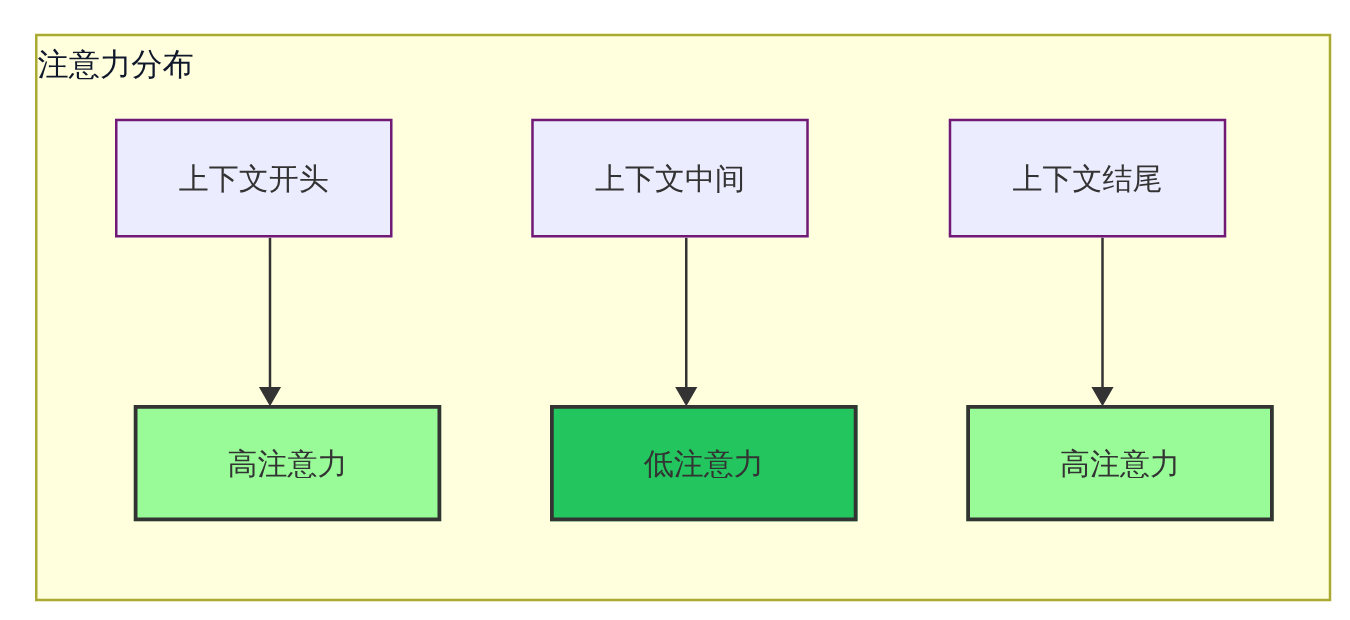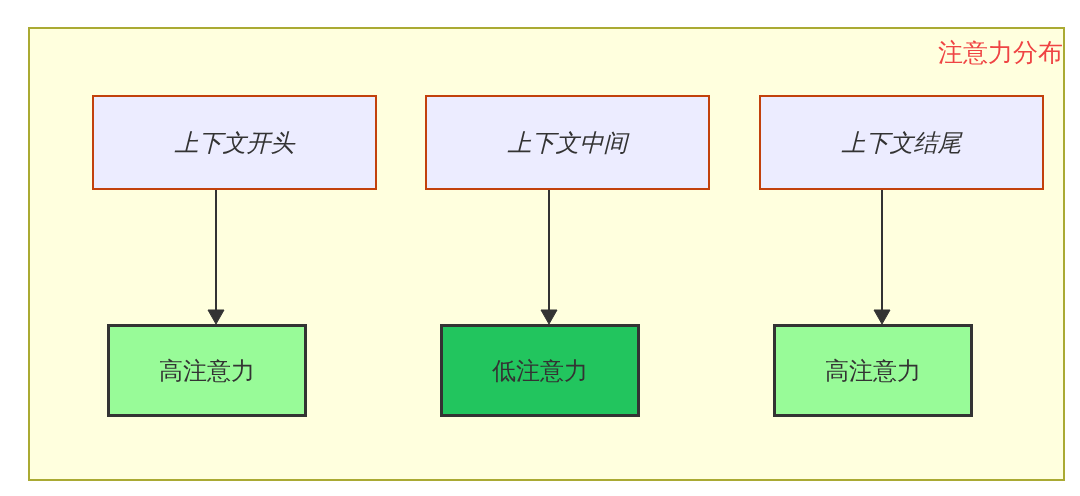--- a/index.html
+++ b/index.html
@@ -23,48 +23,47 @@
     height: 454px;
     box-sizing: border-box;
     background: #ffffde;
     border: 2px solid #aaaa33;
   }
   .cluster-title {
     position: absolute;
     left: 0;
     top: 8px;
     width: 100%;
-    text-align: right;
+    text-align: left;
     font-size: 25px;
-    color: #ef4444;
+    color: #0f172a;
     line-height: 1.2;
   }
   .node {
     position: absolute;
     box-sizing: border-box;
     display: flex;
     align-items: center;
     justify-content: center;
     font-size: 24px;
     color: #333333;
     text-align: center;
   }
   .node-top {
-    width: 285px;
+    width: 222px;
     height: 95px;
     top: 66px;
     background: #ececff;
-    border: 2px solid #c2410c;
-    font-style: italic;
+    border: 2px solid #701a75;
   }
   .node-top.pos-0 { left: 62px; }
   .node-top.pos-1 { left: 395px; }
   .node-top.pos-2 { left: 729px; }
   .node-bottom {
-    width: 200px;
+    width: 246px;
     height: 93px;
     top: 295px;
     border: 3px solid #333333;
   }
   .node-bottom.pos-0 { left: 77px; }
   .node-bottom.pos-1 { left: 410px; }
   .node-bottom.pos-2 { left: 743px; }
   .node-bottom.status-high { background: #98fb98; }
   .node-bottom.status-low  { background: #22c55e; }
   .edges {

